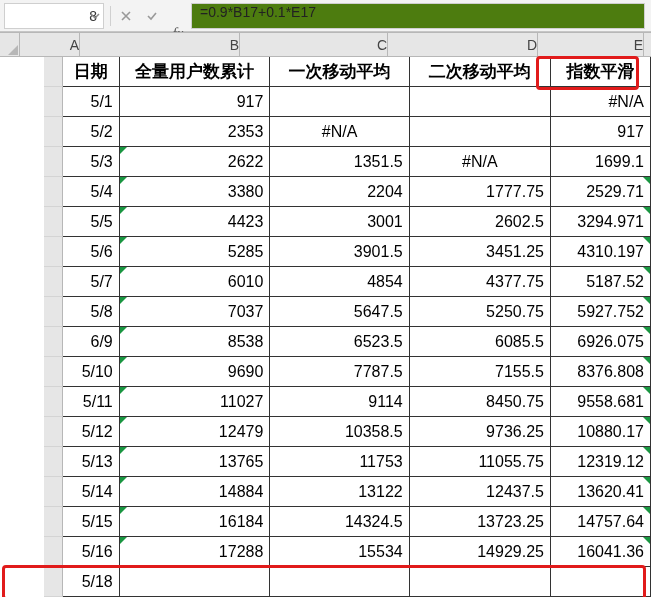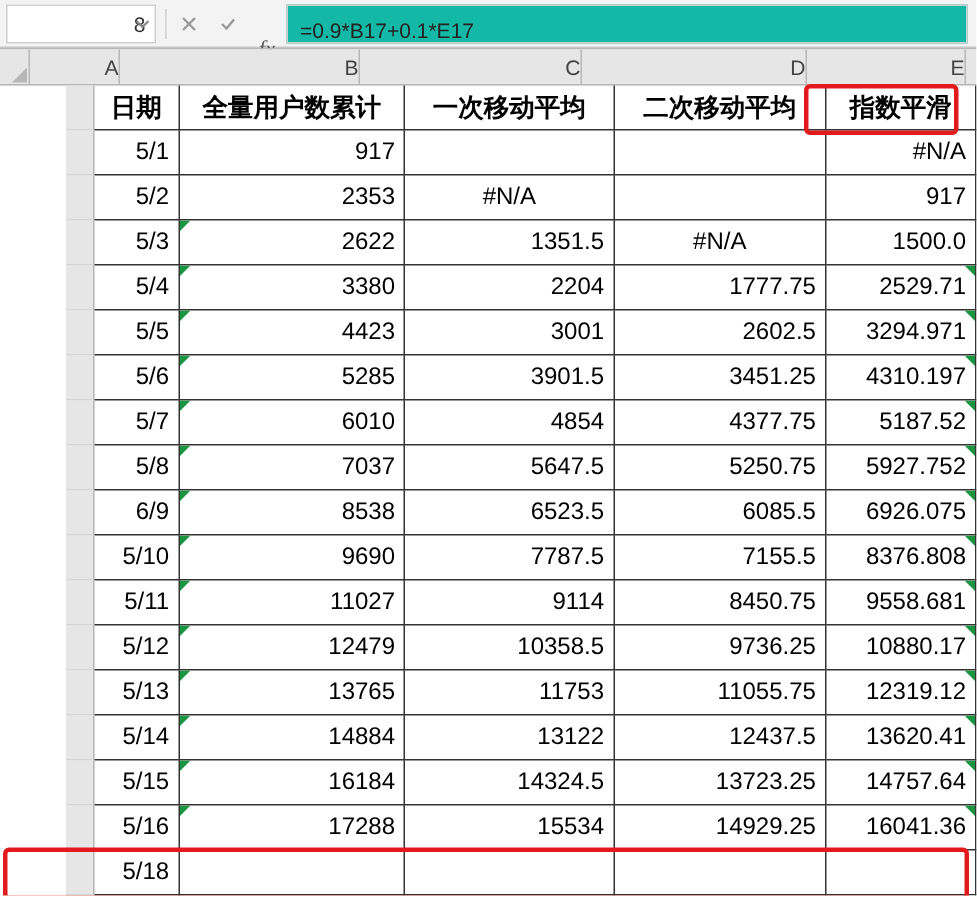--- a/index.html
+++ b/index.html
@@ -53,24 +53,24 @@
   .fb-sep {
     width: 1px;
     height: 20px;
     background: #d0d0d0;
     margin: 0 2px;
   }
   .formula-input {
     flex: 1;
     height: 26px;
     border: 1px solid #cfcfcf;
-    background: #14b8a6;
+    background: #4d7c0f;
     padding: 0 8px;
     display: flex;
-    align-items: flex-end;
+    align-items: flex-start;
     font-size: 14px;
     color: #222;
     margin-right: 6px;
   }
   .sheet-wrap {
     position: relative;
     border-top: 1px solid #b7b7b7;
   }
   .col-headers {
     display: flex;
@@ -239,21 +239,21 @@
         <div class="cell c-c" style="justify-content: center;">#N/A</div>
         <div class="cell c-d"></div>
         <div class="cell c-e">917</div>
       </div>
       <div class="row">
         <div class="row-h"></div>
         <div class="cell c-a">5/3</div>
         <div class="cell c-b tri-g">2622</div>
         <div class="cell c-c">1351.5</div>
         <div class="cell c-d" style="justify-content: center;">#N/A</div>
-        <div class="cell c-e">1500.0</div>
+        <div class="cell c-e">1699.1</div>
       </div>
       <div class="row">
         <div class="row-h"></div>
         <div class="cell c-a">5/4</div>
         <div class="cell c-b tri-g">3380</div>
         <div class="cell c-c">2204</div>
         <div class="cell c-d">1777.75</div>
         <div class="cell c-e tri-g-r">2529.71</div>
       </div>
       <div class="row">

